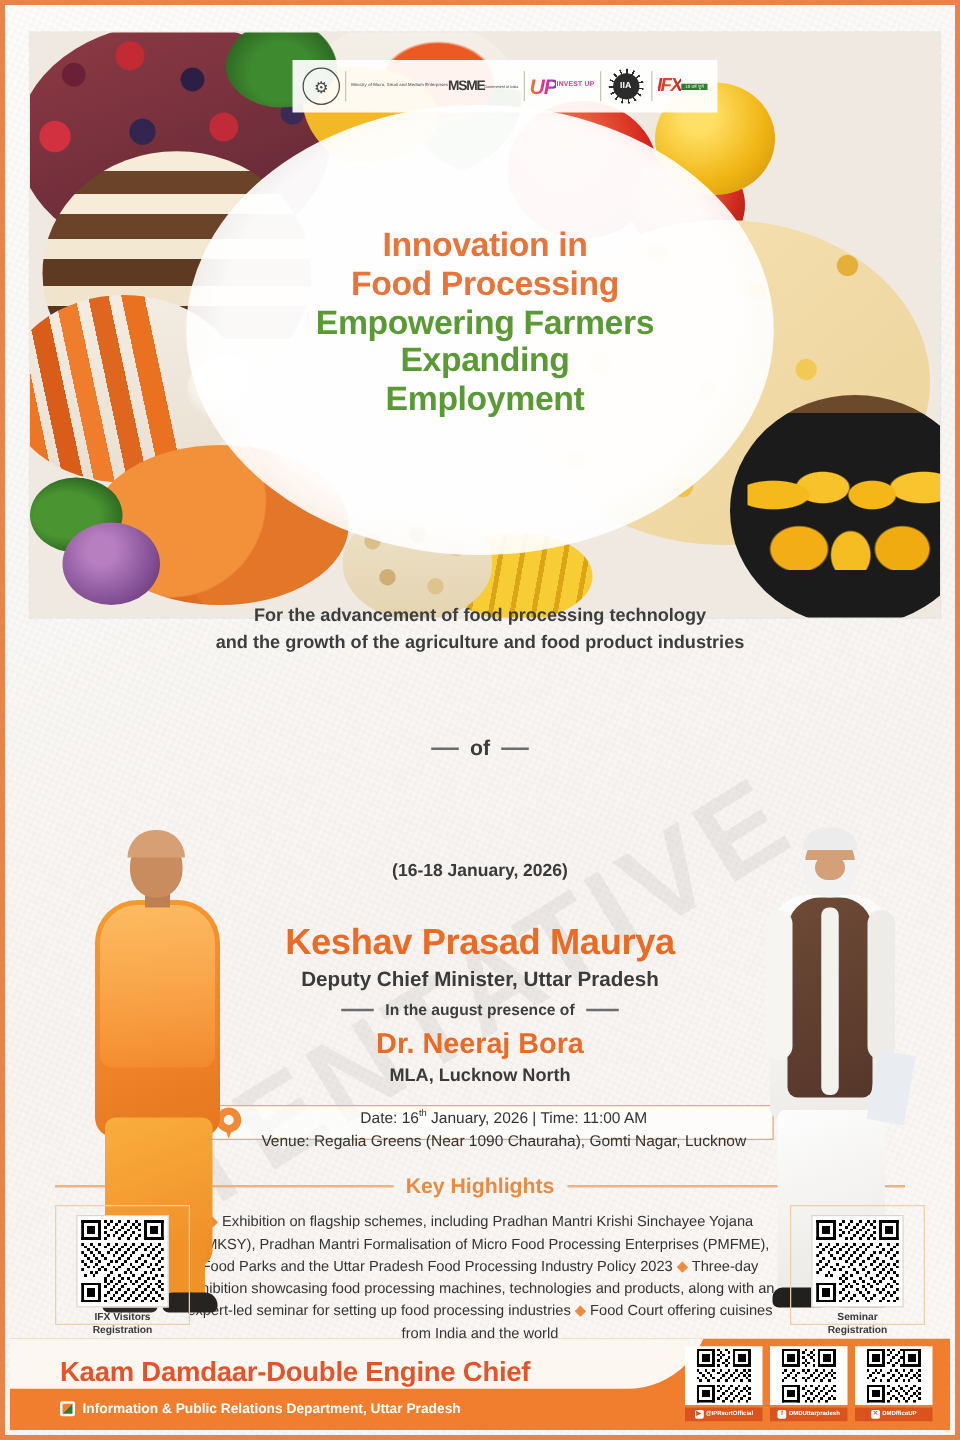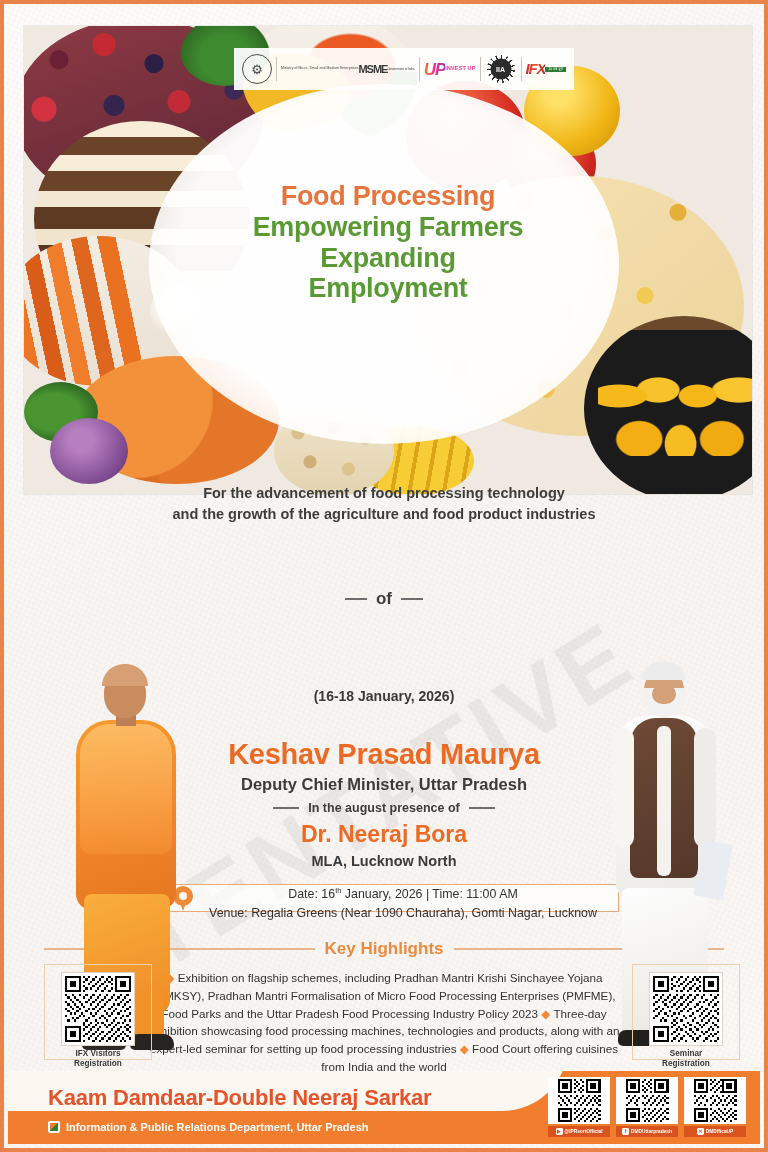--- a/index.html
+++ b/index.html
@@ -469,20 +469,21 @@
         <div class="g"></div>
       </div>
       <div class="divider-v"></div>
       <div class="logo logo-ifx">
         <div class="mark">IFX</div>
         <div class="bar">10 वर्ष पूर्ण</div>
       </div>
     </div>
 
     <div class="headline">
+      <span class="l-orange">Innovation in</span>
       <span class="l-orange">Food Processing</span>
       <span class="l-green">Empowering Farmers</span>
       <span class="l-green">Expanding</span>
       <span class="l-green">Employment</span>
     </div>
   </div>
 
   <div class="lower">
     <div class="watermark">TENTATIVE</div>
 
@@ -1009,21 +1010,21 @@
       </svg>
     </div>
     <div class="qr-label">
       <div>Seminar</div>
       <div>Registration</div>
     </div>
   </div>
 
   <div class="footer">
     <div class="footer-curve"></div>
-    <div class="slogan">Kaam Damdaar-Double Neeraj Sarkar</div>
+    <div class="slogan">Kaam Damdaar-Double Engine Chief</div>
     <div class="dept">
       <span class="dept-ico"></span>
       <span>Information &amp; Public Relations Department, Uttar Pradesh</span>
     </div>
     <div class="social-wrap">
       <div class="social">
         <div class="q">
           <svg class="qrsvg" viewBox="0 0 21 21" shape-rendering="crispEdges" aria-hidden="true">
             <rect width="21" height="21" fill="#fff"></rect>
             <g fill="#000">

